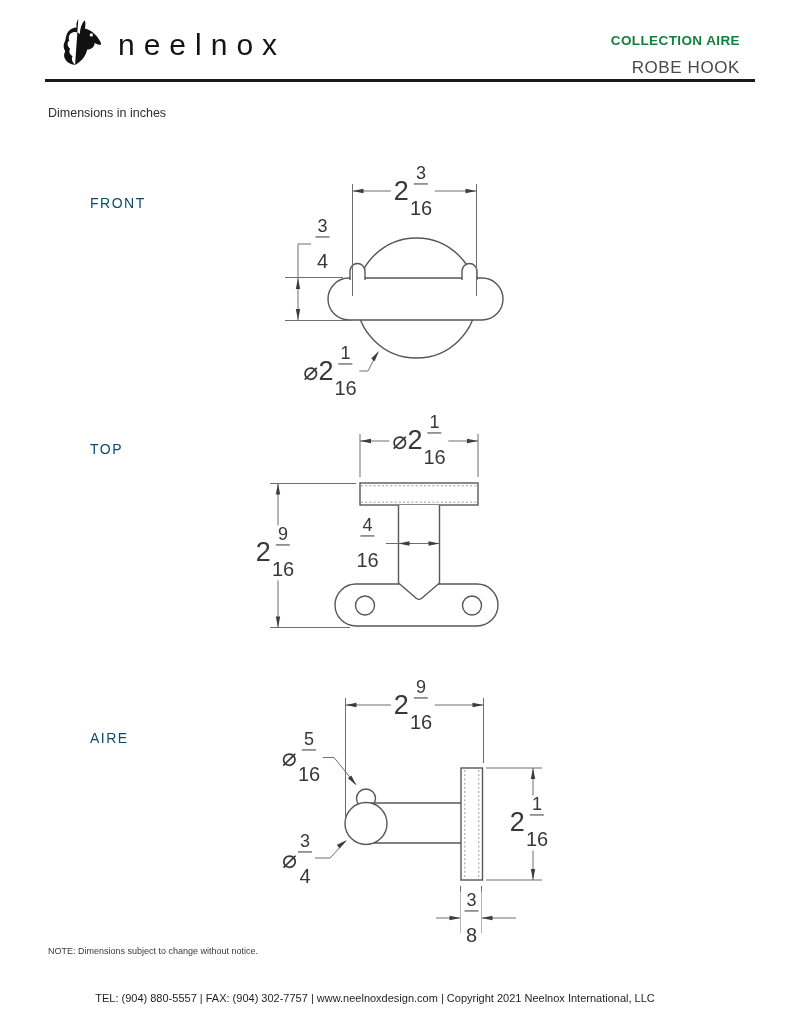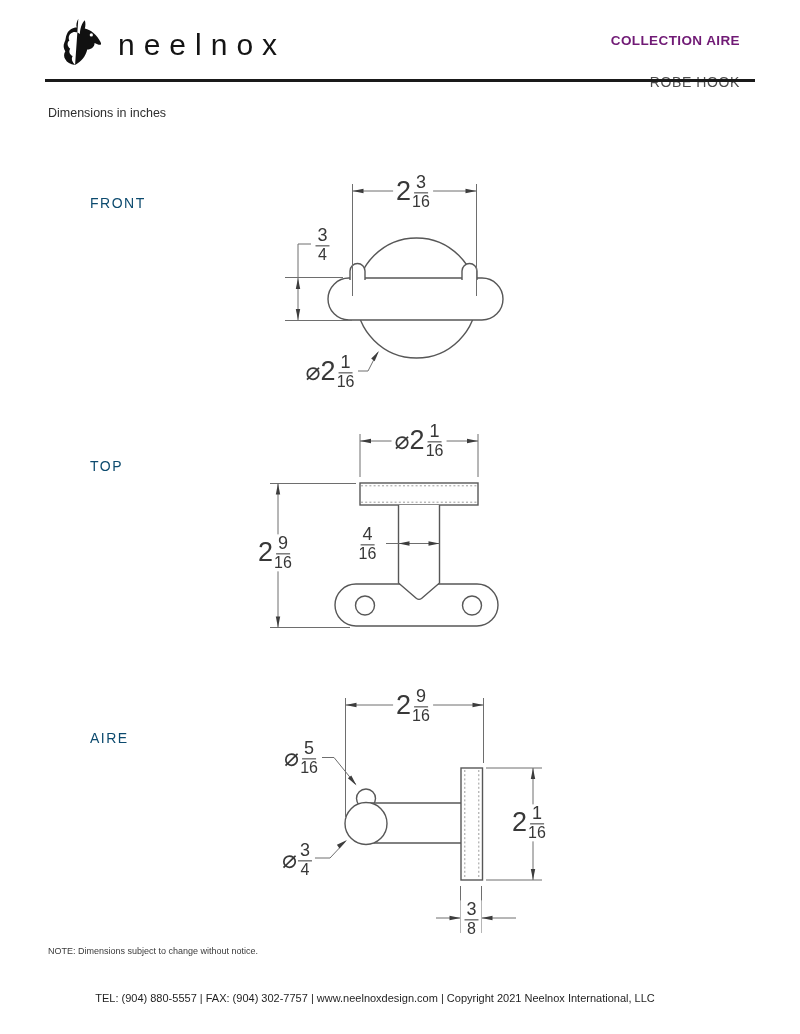--- a/index.html
+++ b/index.html
@@ -4,23 +4,23 @@
 <style>
   html,body{margin:0;padding:0;background:#fff;}
   .page{position:relative;width:800px;height:1034px;background:#fff;overflow:hidden;
         font-family:"Liberation Sans","DejaVu Sans",sans-serif;color:#1a1a1a;}
   .abs{position:absolute;}
 
   
   .wordmark{position:absolute;left:118px;top:28px;font-size:30px;font-weight:400;
             letter-spacing:9px;color:#141414;}
   .collection{position:absolute;right:60px;top:33px;font-size:13.5px;font-weight:700;
-              letter-spacing:.4px;text-align:right;color:#701a75;}
-  .product{position:absolute;right:60px;top:58px;font-size:14px;letter-spacing:.6px;
-           color:#4a4a4a;text-align:right;margin-top:16px;}
+              letter-spacing:.4px;text-align:right;color:#15803d;}
+  .product{position:absolute;right:60px;top:58px;font-size:17px;letter-spacing:.6px;
+           color:#4a4a4a;text-align:right;}
   .rule{position:absolute;left:45px;top:79px;width:710px;height:3px;background:#1a1a1a;}
   .dimnote{position:absolute;left:48px;top:106px;font-size:12.5px;color:#2e2e2e;text-align:center;}
 
   
   .viewlabel{position:absolute;left:90px;font-size:14px;letter-spacing:1.5px;color:#0c4a6e;}
 
   
   svg.draw{position:absolute;}
   svg.draw .shape{fill:#fff;stroke:#575757;stroke-width:1.4;}
   svg.draw .shapeline{fill:none;stroke:#575757;stroke-width:1.4;}
@@ -29,21 +29,21 @@
   svg.draw .knurl{fill:none;stroke:#9a9a9a;stroke-width:1;stroke-dasharray:2 2.2;}
   svg.draw .arrow{fill:#3d3d3d;stroke:none;}
 
   
   .dim{position:absolute;transform:translate(-50%,-50%);display:flex;align-items:center;
        background:#fff;padding:1px 3px;color:#383838;white-space:nowrap;line-height:1;}
   .dim .dia{font-size:25px;}
   .dim .whole{font-size:27px;}
   .dim .stack{display:inline-flex;flex-direction:column;align-items:center;margin-left:1px;}
   .dim .num{font-size:18px;line-height:.95;border-bottom:1.5px solid #383838;padding:0 2px 1px;}
-  .dim .den{font-size:16px;line-height:.95;padding-top:1px;}
+  .dim .den{font-size:20px;line-height:.95;padding-top:15px;}
 
   
   .notefoot{position:absolute;left:48px;top:946px;font-size:9px;color:#3a3a3a;}
   .contact{position:absolute;left:30px;top:992px;width:690px;text-align:center;
            font-size:11px;color:#1f1f1f;}
 </style>
 </head>
 <body>
 
 <div class="page">
@@ -56,21 +56,21 @@
       L45 32 C45 37 41 40 36 40 C34 48 29 55 21 59 Z"></path>
     <circle cx="41" cy="22" r="2" fill="#fff"></circle>
   </svg>
   <div class="wordmark">neelnox</div>
   <div class="collection">COLLECTION AIRE</div>
   <div class="product">ROBE HOOK</div>
   <div class="rule"></div>
   <div class="dimnote">Dimensions in inches</div>
 
   <div class="viewlabel" style="top:195px">FRONT</div>
-  <div class="viewlabel" style="top:458px">TOP</div>
+  <div class="viewlabel" style="top:441px">TOP</div>
   <div class="viewlabel" style="top:730px">AIRE</div>
 
   <svg class="draw" style="left:260px;top:160px" width="280" height="245" viewBox="260 160 280 245">
     <g>
       <circle class="shape" cx="416.5" cy="298" r="60"></circle>
       <rect class="shape" x="328" y="278" width="175" height="42" rx="21"></rect>
       <path class="fillonly" d="M350 280 L350 271 A7.5 7.5 0 0 1 365 271 L365 280 Z"></path>
       <path class="shapeline" d="M350 280 L350 271 A7.5 7.5 0 0 1 365 271 L365 280"></path>
       <path class="fillonly" d="M462 280 L462 271 A7.5 7.5 0 0 1 477 271 L477 280 Z"></path>
       <path class="shapeline" d="M462 280 L462 271 A7.5 7.5 0 0 1 477 271 L477 280"></path>

